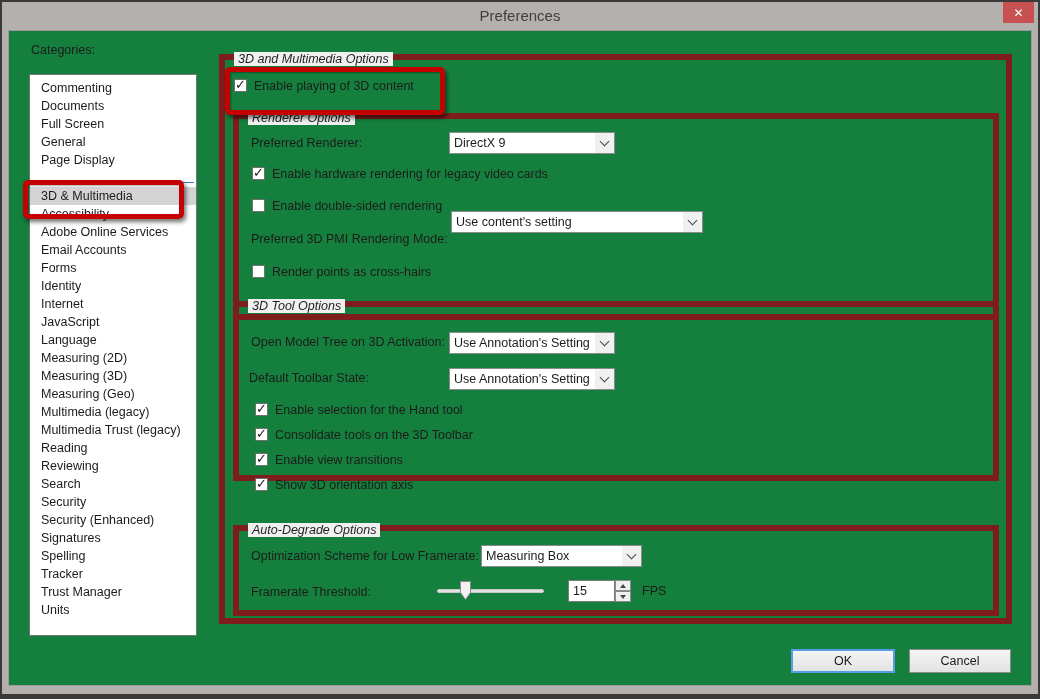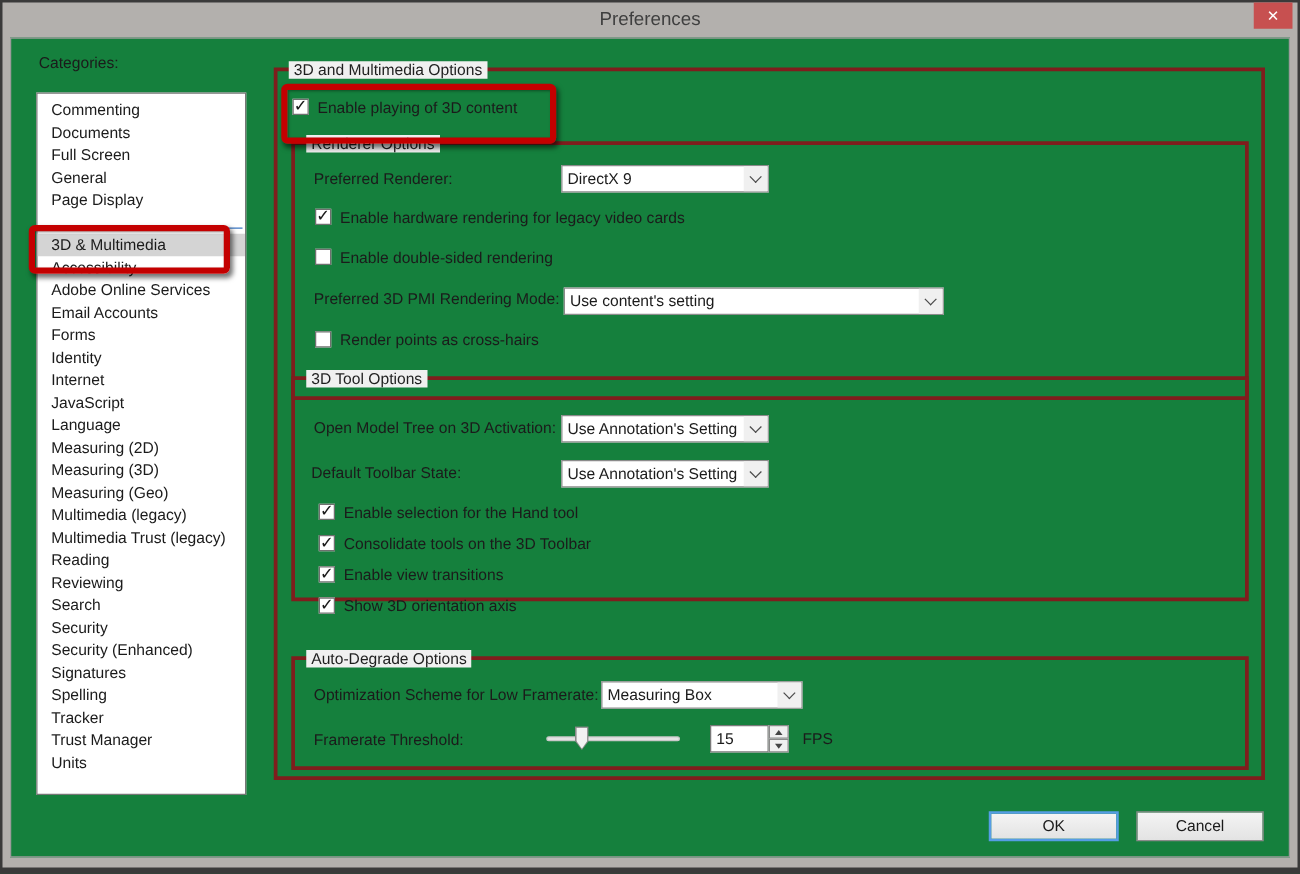--- a/index.html
+++ b/index.html
@@ -20,21 +20,21 @@
            border:1px solid #767676;padding-top:4px;box-sizing:border-box;overflow:hidden;}
   .li{height:18px;line-height:18px;padding-left:11px;font-size:12.5px;white-space:nowrap;cursor:default;}
   .li.selected{background:#d4d4d4;}
   .separator{height:18px;position:relative;}
   .sep-line{position:absolute;left:2px;right:2px;top:13px;height:1px;background:#3c78c3;}
   .red-box{position:absolute;border:5px solid #c40000;border-radius:5px;
            box-shadow:2px 3px 4px rgba(0,0,0,.55), inset 1px 1px 2px rgba(0,0,0,.35);
            pointer-events:none;}
   .red1{left:14px;top:149px;width:151px;height:29px;}
   .red2{left:216px;top:36px;width:210px;height:38px;}
-  .groupbox{position:absolute;border:3px solid #7f1d1d;box-sizing:border-box;}
+  .groupbox{position:absolute;border:6px solid #7f1d1d;box-sizing:border-box;font-style:italic;}
   .legend{position:absolute;top:-8px;left:9px;background:#f0f0f0;padding:0 4px;font-size:12.5px;color:#1f1f1f;white-space:nowrap;}
   .abs{position:absolute;}
   .dropdown{position:absolute;height:22px;border:1px solid #8b8b8b;background:#fff;
             box-sizing:border-box;display:flex;align-items:stretch;cursor:default;}
   .dd-value{flex:1;font-size:12.5px;line-height:20px;padding-left:4px;overflow:hidden;white-space:nowrap;}
   .dd-arrow{width:19px;background:#f0f0f0;display:flex;align-items:center;justify-content:center;}
   .chev{display:inline-block;width:6px;height:6px;border-right:1.4px solid #4a4a4a;
         border-bottom:1.4px solid #4a4a4a;transform:rotate(45deg);margin-top:-4px;}
   .cb-row{position:absolute;display:flex;align-items:flex-start;gap:7px;height:14px;cursor:default;}
   .cb{width:13px;height:13px;background:#fff;border:1px solid #707070;box-sizing:border-box;
@@ -143,21 +143,21 @@
       </div>
       <div class="cb-row" style="left:243px;top:136px;">
         <span class="cb checked"></span>
         <span class="lbl">Enable hardware rendering for legacy video cards</span>
       </div>
       <div class="cb-row" style="left:243px;top:168px;">
         <span class="cb"></span>
         <span class="lbl">Enable double-sided rendering</span>
       </div>
       <span class="lbl abs" style="left:242px;top:201px;">Preferred 3D PMI Rendering Mode:</span>
-      <div class="dropdown" style="left:442px;top:199px;width:304px;justify-content:flex-end;">
+      <div class="dropdown" style="left:442px;top:180px;width:252px;justify-content:flex-end;">
         <span class="dd-value">Use content's setting</span>
         <span class="dd-arrow">
             <i class="chev"></i>
           </span>
       </div>
       <div class="cb-row" style="left:243px;top:234px;">
         <span class="cb"></span>
         <span class="lbl">Render points as cross-hairs</span>
       </div>
 

